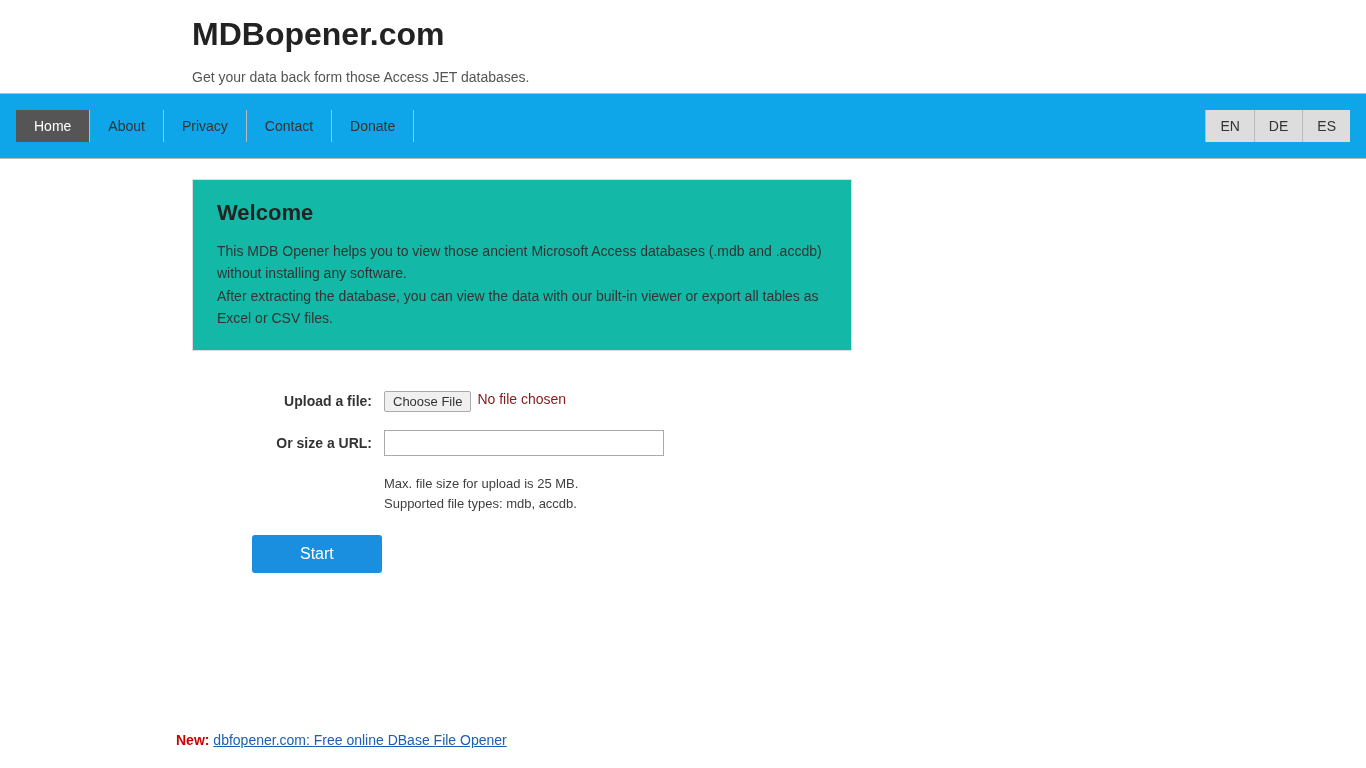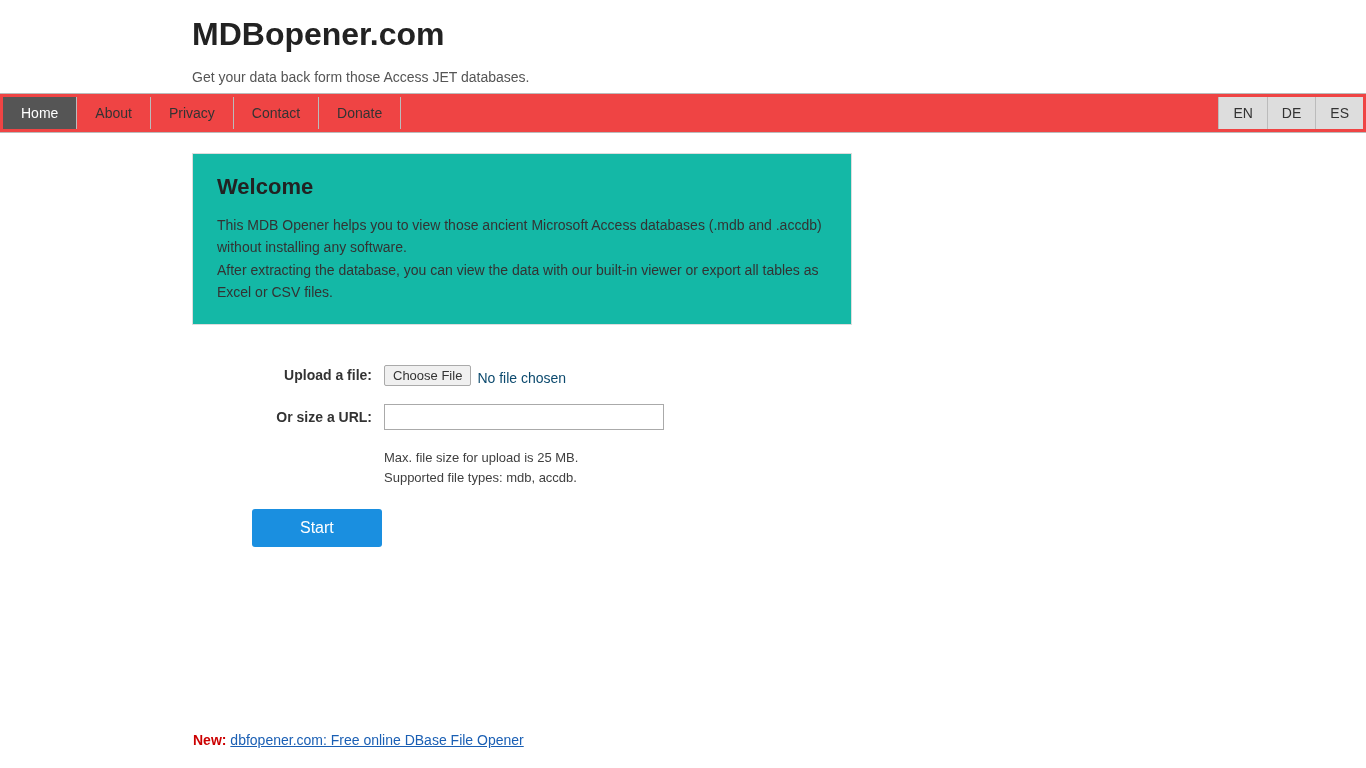--- a/index.html
+++ b/index.html
@@ -28,24 +28,24 @@
 
     #site-subtitle {
       font-size: 14px;
       color: #555;
       margin-top: 16px;
     }
 
     #nav {
       display: flex;
       align-items: center;
-      background: #ef4444;
+      background: #0ea5e9;
       border-top: 1px solid #bbb;
       border-bottom: 1px solid #bbb;
-      padding: 3px;
+      padding: 16px;
     }
 
     .nav-item {
       padding: 8px 18px;
       cursor: pointer;
       font-size: 14px;
       color: #333;
       text-decoration: none;
       display: block;
       border-right: 1px solid #bbb;
@@ -118,21 +118,21 @@
       font-size: 14px;
       color: #333;
       width: 120px;
       text-align: right;
       margin-right: 12px;
       font-weight: bold;
     }
 
     .no-file-text {
       font-size: 14px;
-      color: #0c4a6e;
+      color: #7f1d1d;
     }
 
     input[type="text"] {
       width: 280px;
       padding: 4px 6px;
       font-size: 14px;
       border: 1px solid #aaa;
       outline: none;
     }
 
@@ -151,39 +151,39 @@
       border: none;
       padding: 10px 48px;
       font-size: 16px;
       cursor: pointer;
       border-radius: 3px;
     }
 
     #footer {
       position: fixed;
       bottom: 20px;
-      left: 193px;
+      left: 176px;
       font-size: 14px;
     }
 
     #new-label {
       color: #cc0000;
       font-weight: bold;
     }
 
     #footer-link {
       color: #1a5fb4;
       text-decoration: underline;
       cursor: pointer;
     }
 
     
     .file-input-container {
       display: flex;
-      align-items: flex-end;
+      align-items: flex-start;
       gap: 6px;
     }
 
     .choose-file-btn {
       padding: 2px 8px;
       font-size: 13px;
       cursor: pointer;
       background: #f0f0f0;
       border: 1px solid #aaa;
       border-radius: 2px;

